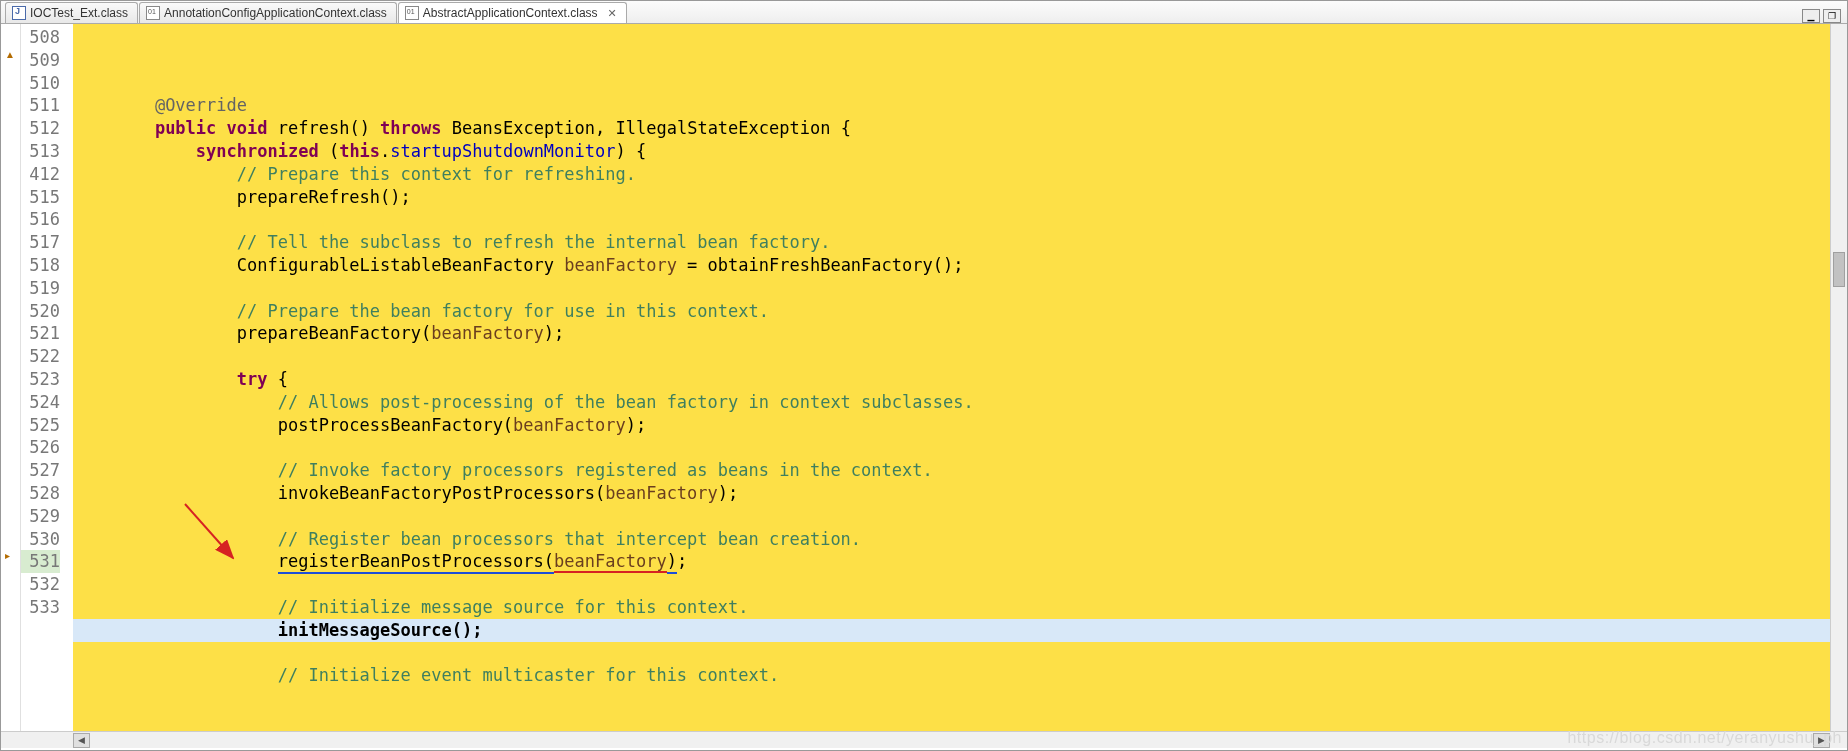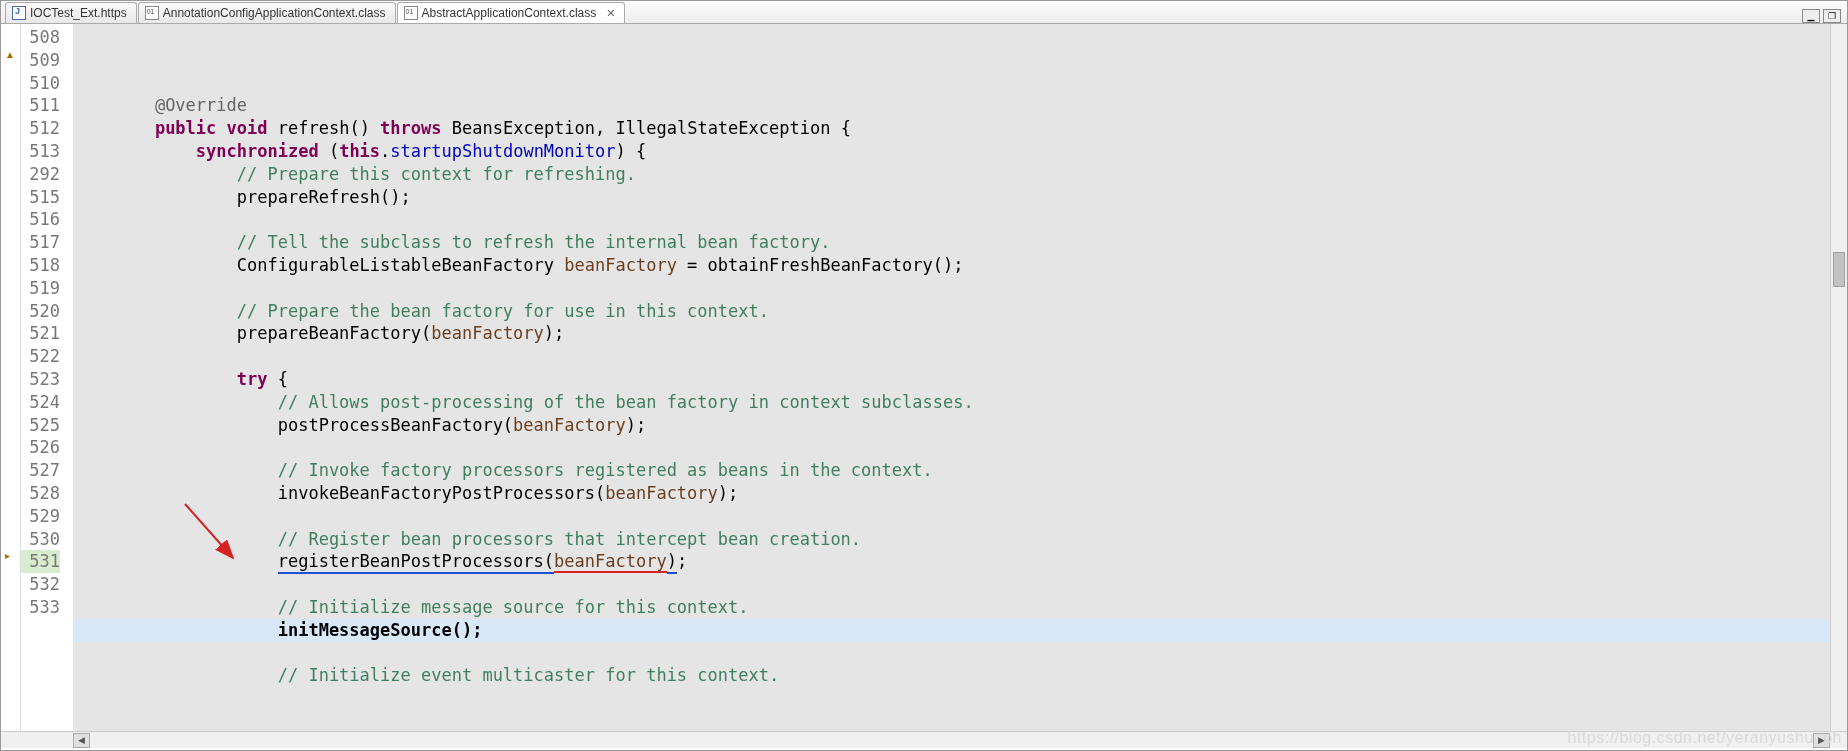--- a/index.html
+++ b/index.html
@@ -12,21 +12,21 @@
   .file-icon.java { background:#fff; border:1px solid #4a6aaa; }
   .file-icon.java::after { content:"J"; position:absolute; font-size:9px; color:#4a6aaa; font-weight:bold; left:2px; top:-1px; }
   .file-icon.class { background:#fff; border:1px solid #888; }
   .file-icon.class::after { content:"01"; position:absolute; font-size:7px; color:#555; left:1px; top:1px; }
   .title-btns { margin-left:auto; display:flex; gap:3px; padding-right:6px; }
   .title-btns span { width:18px; height:14px; border:1px solid #888; background:#eee; display:flex; align-items:center; justify-content:center; font-size:9px; }
   .editor-wrap { display:flex; height:707px; }
   .ruler { width:20px; background:#fff; border-right:1px solid #e0e0e0; position:relative; }
   .override-marker { position:absolute; left:4px; font-size:10px; color:#b36b00; }
   .gutter { width:52px; background:#fff; text-align:right; padding-right:13px; font-family:Consolas,monospace; font-size:17px; color:#787878; line-height:22.8px; padding-top:2px; }
-  .code { flex:1; background:#e5e5e5; font-family:Consolas,monospace; font-size:17px; line-height:22.8px; padding-top:2px; color:#000; white-space:pre; position:relative; }
+  .code { flex:1; background:#fde047; font-family:Consolas,monospace; font-size:17px; line-height:22.8px; padding-top:2px; color:#000; white-space:pre; position:relative; }
   .vscroll { width:17px; background:#f0f0f0; border-left:1px solid #ccc; position:relative; }
   .vscroll-thumb { position:absolute; left:2px; right:2px; top:228px; height:35px; background:#c2c2c2; border:1px solid #a0a0a0; }
   .hscroll { height:17px; background:#f0f0f0; border-top:1px solid #ccc; display:flex; align-items:center; }
   .hscroll-arrow { width:17px; height:15px; background:#e0e0e0; border:1px solid #aaa; display:flex; align-items:center; justify-content:center; font-size:9px; color:#555; }
   .hscroll-track { flex:1; }
   .annot { color:#646464; }
   .kw { color:#7f0055; font-weight:bold; }
   .cmt { color:#3f7f5f; }
   .fld { color:#0000c0; }
   .prm { color:#6a3e1f;text-align:right; }
@@ -37,21 +37,21 @@
   .underline-red2 { border-bottom:2px solid #d62222; padding-bottom:0; }
   .arrow-annot { position:absolute; pointer-events:none; }
   .watermark { position:fixed; right:6px; bottom:4px; font-size:16px; color:#d9d9d9; letter-spacing:.5px; }
 </style>
 </head>
 <body>
 
 <div class="tabs">
   <div class="tab">
     <span class="file-icon java"></span>
-    <span>IOCTest_Ext.https</span>
+    <span>IOCTest_Ext.class</span>
   </div>
   <div class="tab">
     <span class="file-icon class"></span>
     <span>AnnotationConfigApplicationContext.class</span>
   </div>
   <div class="tab active">
     <span class="file-icon class"></span>
     <span>AbstractApplicationContext.class</span>
     <span class="close">✕</span>
   </div>
@@ -66,21 +66,21 @@
     <span class="override-marker" style="top:25px">▲</span>
     <span class="override-marker" style="top:526px">▸</span>
   </div>
   <div class="gutter" id="gutter">
       <div class="line">508</div>
       <div class="line">509</div>
       <div class="line">510</div>
       <div class="line">511</div>
       <div class="line">512</div>
       <div class="line">513</div>
-      <div class="line">292</div>
+      <div class="line">412</div>
       <div class="line">515</div>
       <div class="line">516</div>
       <div class="line">517</div>
       <div class="line">518</div>
       <div class="line">519</div>
       <div class="line">520</div>
       <div class="line">521</div>
       <div class="line">522</div>
       <div class="line">523</div>
       <div class="line">524</div>

